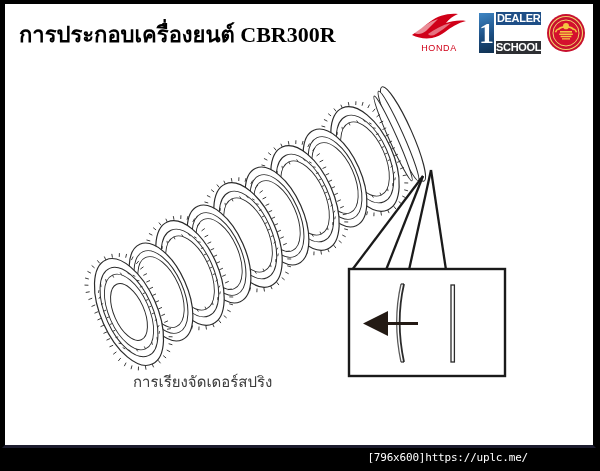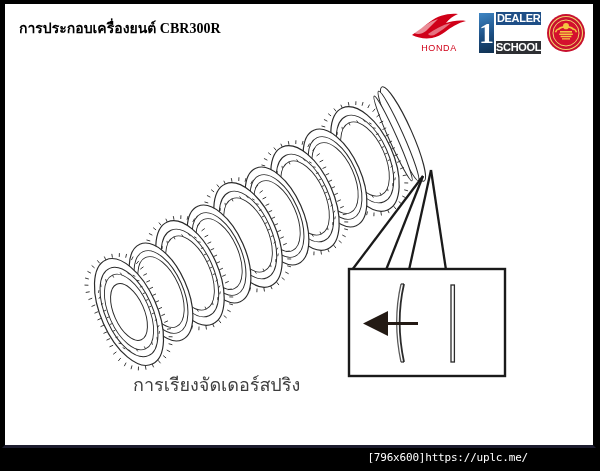--- a/index.html
+++ b/index.html
@@ -46,21 +46,21 @@
     top: 0;
     width: 100%;
     height: 56px;
   }
 
   #page-title {
     position: absolute;
     left: 14px;
     top: 13px;
     font-family: "Liberation Serif", "DejaVu Serif", serif;
-    font-size: 14px;
+    font-size: 22px;
     font-weight: bold;
     color: #000000;
     letter-spacing: 0px;
     white-space: nowrap;
   }
 
   #logo-row {
     position: absolute;
     right: 7px;
     top: 8px;
@@ -165,21 +165,21 @@
     top: 52px;
     width: 594px;
     height: 340px;
   }
 
   #caption-text {
     position: absolute;
     left: 128px;
     top: 366px;
     font-family: "Liberation Serif", "DejaVu Serif", serif;
-    font-size: 18px;
+    font-size: 15px;
     color: #3d3d3d;
     white-space: nowrap;
     text-align: right;
   }
 
   
   #footer-bar {
     position: absolute;
     left: 0;
     bottom: 0;

